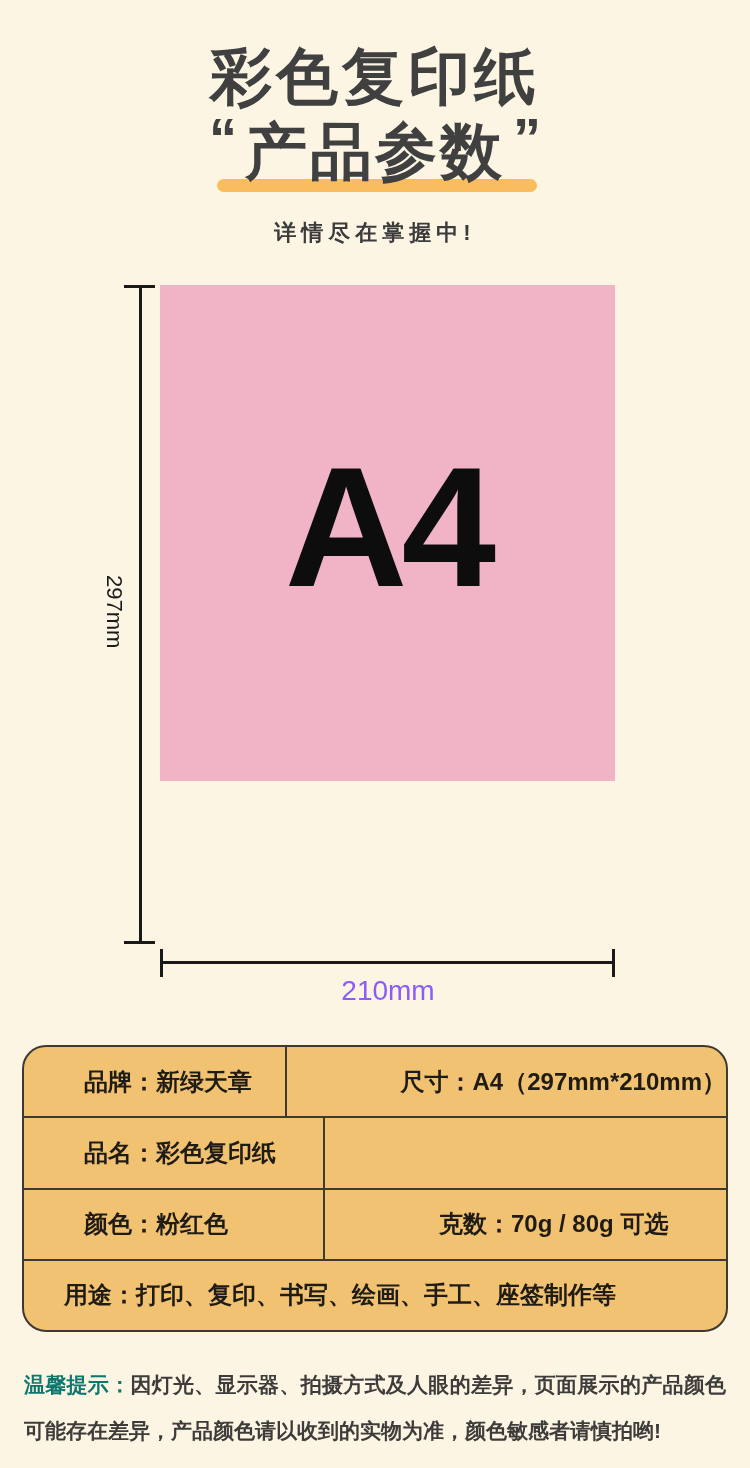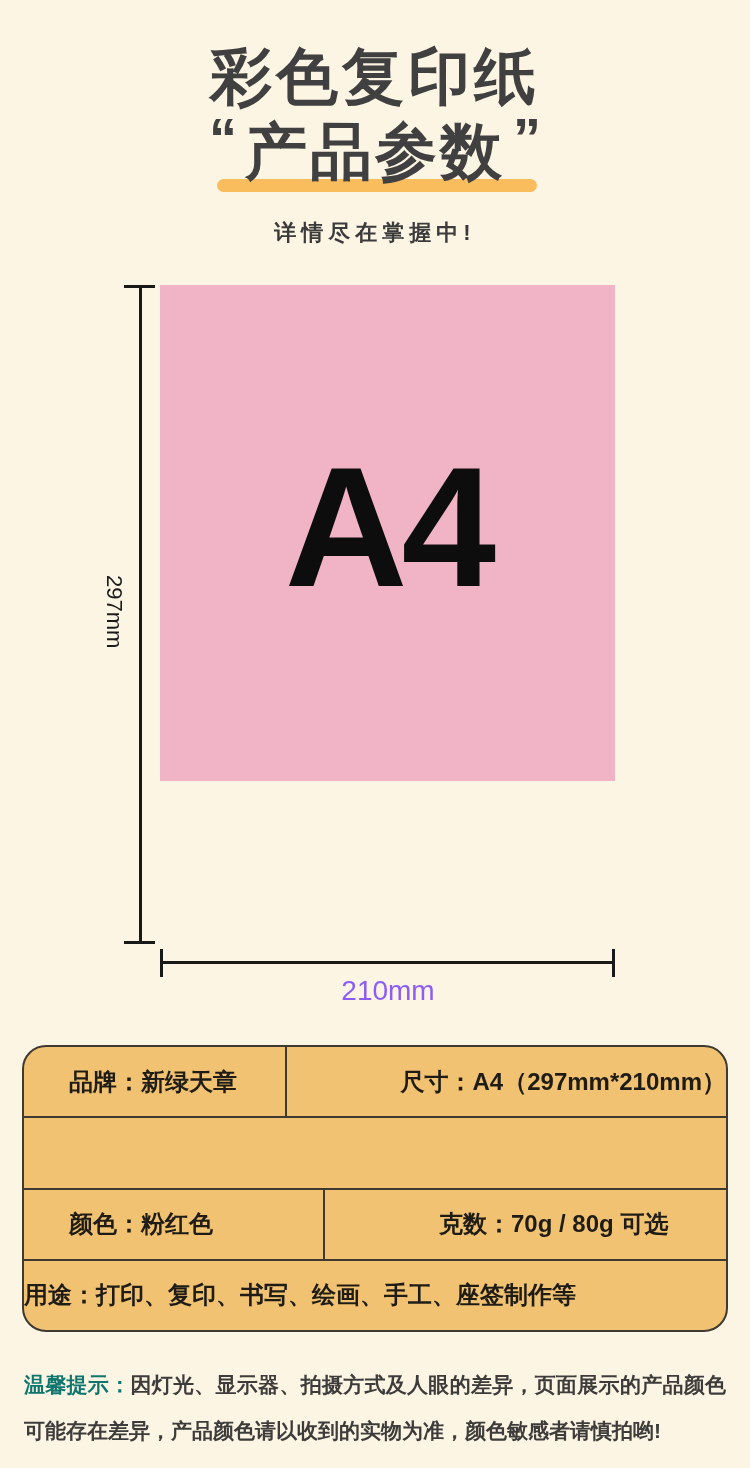--- a/index.html
+++ b/index.html
@@ -135,29 +135,30 @@
     display: flex;
     align-items: center;
     font-size: 24px;
     font-weight: bold;
     color: #1f1c16;
     white-space: nowrap;
     box-sizing: border-box;
   }
   .cell-left {
     width: 301px;
-    padding-left: 45px;
+    padding-left: 60px;
     border-right: 2px solid #3e3a31;
   }
   .cell-right {
     flex: 1;
     padding-left: 114px;
   }
   .cell-full {
     width: 100%;
+    padding-left: 40px;
     text-align: right;
   }
 
   
   .notice {
     position: absolute;
     left: 24px; top: 1362px;
     width: 702px;
     margin: 0;
     font-size: 21px;
@@ -195,20 +196,21 @@
   <div class="dim dim-h-cap-left"></div>
   <div class="dim dim-h-cap-right"></div>
   <div class="dim-h-label">210mm</div>
 
   <div class="spec-table">
     <div class="spec-row">
       <div class="spec-cell cell-left">品牌：新绿天章</div>
       <div class="spec-cell cell-right">尺寸：A4（297mm*210mm）</div>
     </div>
     <div class="spec-row">
+      <div class="spec-cell cell-left">品名：彩色复印纸</div>
     </div>
     <div class="spec-row">
       <div class="spec-cell cell-left">颜色：粉红色</div>
       <div class="spec-cell cell-right">克数：70g / 80g 可选</div>
     </div>
     <div class="spec-row">
       <div class="spec-cell cell-full">用途：打印、复印、书写、绘画、手工、座签制作等</div>
     </div>
   </div>
 

